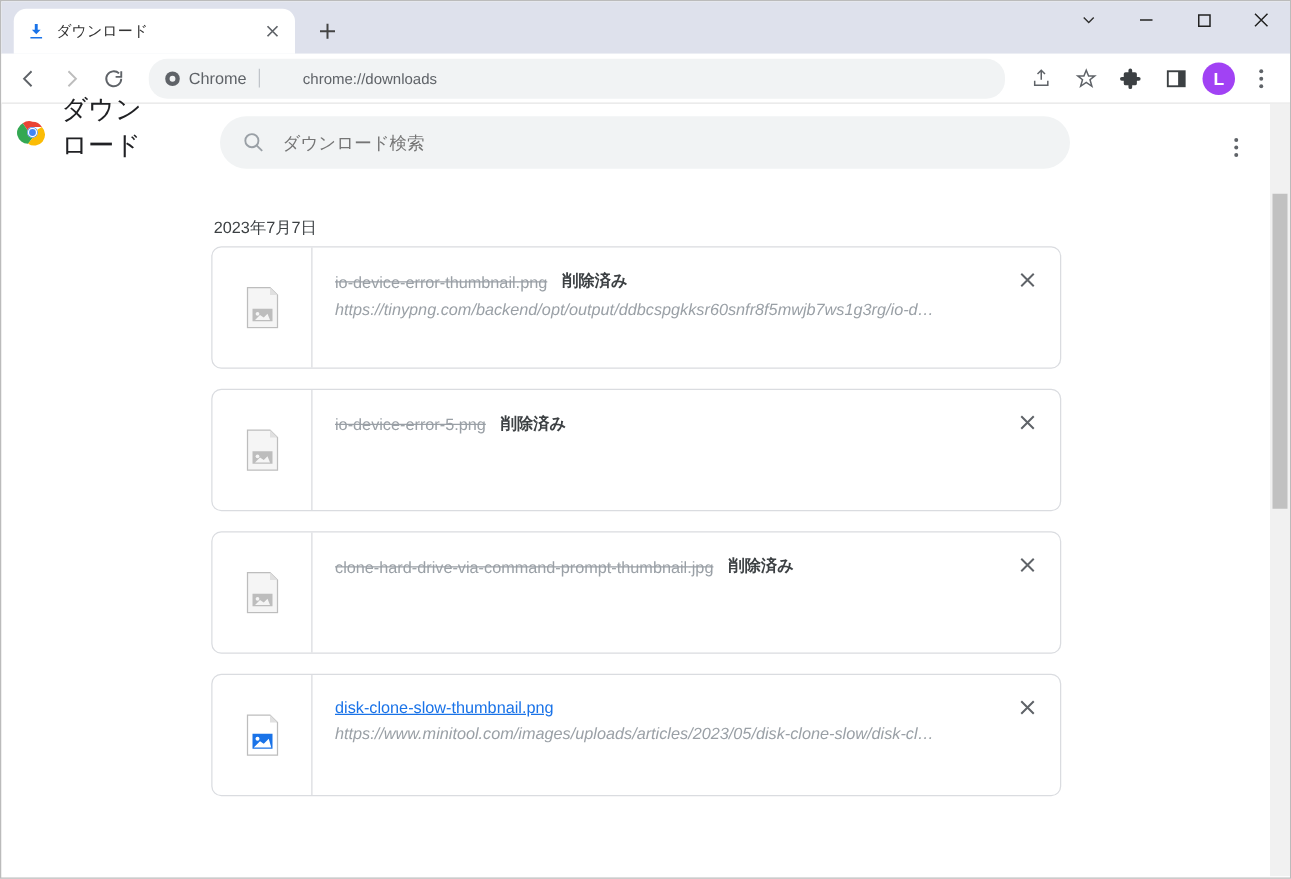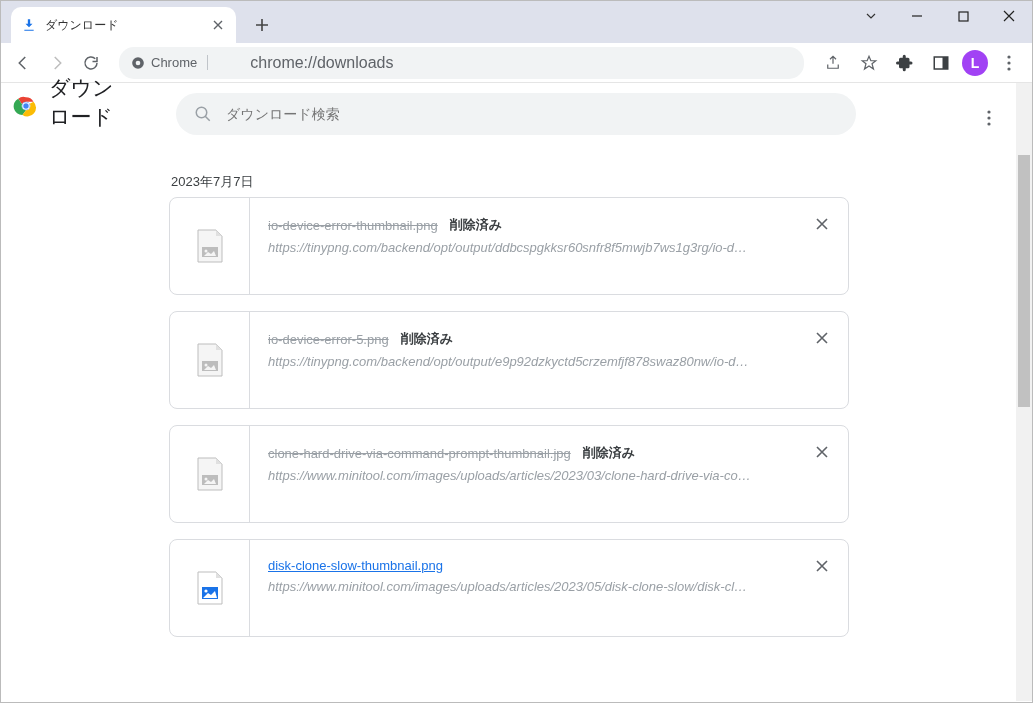--- a/index.html
+++ b/index.html
@@ -8,23 +8,23 @@
 .tab { margin-left: 10px; margin-top: 6px; height: 36px; background: #fff; border-radius: 10px 10px 0 0; display: flex; align-items: center; padding: 0 10px; width: 225px; position: relative; }
 .tab-icon { width: 16px; height: 16px; margin-right: 8px; display: flex; align-items: center; justify-content: center; }
 .tab-title { font-size: 12px; color: #333; flex: 1; white-space: nowrap; overflow: hidden; }
 .tab-close { width: 16px; height: 16px; display: flex; align-items: center; justify-content: center; color: #555; font-size: 12px; cursor: pointer; border-radius: 50%; }
 .newtab { width: 28px; height: 28px; display: flex; align-items: center; justify-content: center; margin-left: 12px; margin-bottom: 4px; font-size: 18px; color: #444; cursor: pointer; border-radius: 50%; }
 .win-controls { position: absolute; right: 0; top: 0; display: flex; height: 32px; }
 .win-btn { width: 46px; height: 30px; display: flex; align-items: center; justify-content: center; color: #222; cursor: pointer; }
 .toolbar { height: 40px; background: #fff; border-bottom: 1px solid #e5e5e5; display: flex; align-items: center; padding: 0 8px; gap: 6px; }
 .nav-btn { width: 28px; height: 28px; display: flex; align-items: center; justify-content: center; color: #555; cursor: pointer; border-radius: 50%; }
 .nav-btn.disabled { color: #bbb; cursor: default; }
-.address-bar { flex: 1; height: 30px; background: #f1f3f4; border-radius: 15px; display: flex; align-items: center; padding: 16px 12px; margin: 0 8px; }
+.address-bar { flex: 1; height: 30px; background: #f1f3f4; border-radius: 15px; display: flex; align-items: center; padding: 16px 12px; margin: 0 8px; gap: 24px; }
 .chrome-chip { display: flex; align-items: center; gap: 6px; color: #5f6368; font-size: 13px; padding-right: 10px; border-right: 1px solid #c0c4c9; margin-right: 10px; }
-.url-text { font-size: 16px; color: #5f6368; margin-left: 32px; }
+.url-text { font-size: 12px; color: #5f6368; }
 .tbar-icon { width: 30px; height: 30px; display: flex; align-items: center; justify-content: center; color: #5f6368; cursor: pointer; border-radius: 50%; font-size: 18px; }
 .avatar { width: 26px; height: 26px; border-radius: 50%; background: #a142f4; color: #fff; display: flex; align-items: center; justify-content: center; font-size: 14px; font-weight: 600; }
 .kebab { letter-spacing: -1px; }
 .content { height: 619px; display: flex; position: relative; }
 .sidebar-header { position: absolute; left: 12px; top: -10px; display: flex; align-items: flex-start; gap: 10px; }
 .chrome-logo { width: 26px; height: 26px; border-radius: 50%; margin-top: 20px; }
 .page-title { font-size: 21px; color: #202124; width: 66px; line-height: 1.4; }
 .search-wrap { position: absolute; left: 175px; top: 10px; width: 680px; height: 42px; background: #f1f3f4; border-radius: 21px; display: flex; align-items: center; padding: 0 18px; gap: 14px; }
 .search-wrap input { border: none; background: transparent; outline: none; font-size: 14px; flex: 1; color: #5f6368; }
 .page-menu { position: absolute; right: 28px; top: 20px; }
@@ -215,21 +215,20 @@
             <rect x="6" y="18" width="16" height="10" fill="#bdbdbd"></rect>
             <circle cx="10" cy="22" r="1.5" fill="#f5f5f5"></circle>
             <path fill="#f5f5f5" d="M8 27l4-4 3 2 3-3 2 5z"></path>
           </svg>
       </div>
       <div class="card-body">
         <div class="fname-row">
           <span class="fname-deleted">io-device-error-5.png</span>
           <span class="status-text">削除済み</span>
         </div>
-        <div class="source-url">https://tinypng.com/backend/opt/output/e9p92dzkyctd5crzemfjf878swaz80nw/io-d…</div>
       </div>
       <div class="card-close">
           <svg width="12" height="12" viewBox="0 0 12 12">
             <path stroke="#5f6368" stroke-width="1.6" d="M1 1l10 10M11 1L1 11"></path>
           </svg>
         </div>
     </div>
 
     <div class="card">
       <div class="card-icon-col">
@@ -239,21 +238,20 @@
             <rect x="6" y="18" width="16" height="10" fill="#bdbdbd"></rect>
             <circle cx="10" cy="22" r="1.5" fill="#f5f5f5"></circle>
             <path fill="#f5f5f5" d="M8 27l4-4 3 2 3-3 2 5z"></path>
           </svg>
       </div>
       <div class="card-body">
         <div class="fname-row">
           <span class="fname-deleted">clone-hard-drive-via-command-prompt-thumbnail.jpg</span>
           <span class="status-text">削除済み</span>
         </div>
-        <div class="source-url">https://www.minitool.com/images/uploads/articles/2023/03/clone-hard-drive-via-co…</div>
       </div>
       <div class="card-close">
           <svg width="12" height="12" viewBox="0 0 12 12">
             <path stroke="#5f6368" stroke-width="1.6" d="M1 1l10 10M11 1L1 11"></path>
           </svg>
         </div>
     </div>
 
     <div class="card">
       <div class="card-icon-col" style="align-items:center;">

